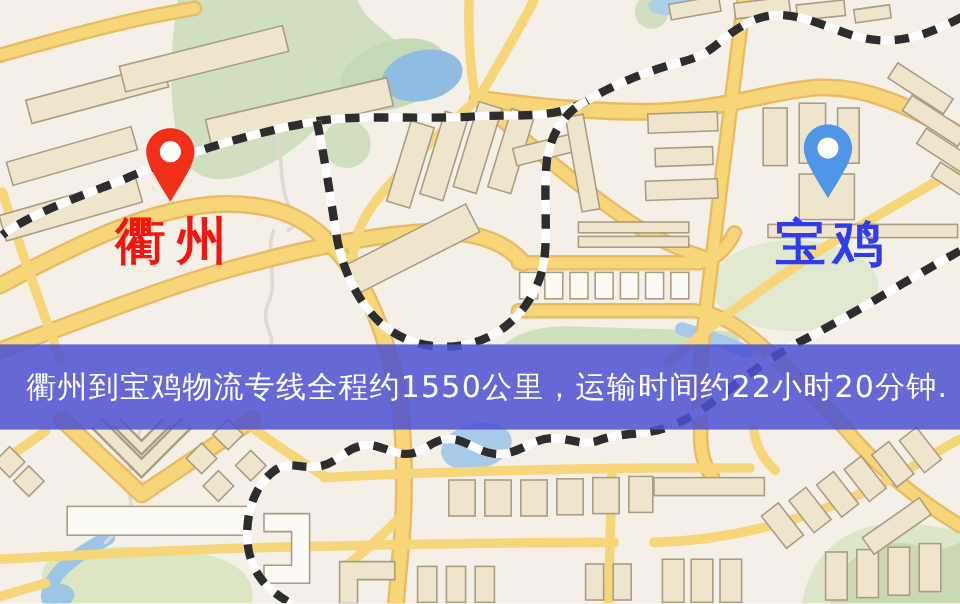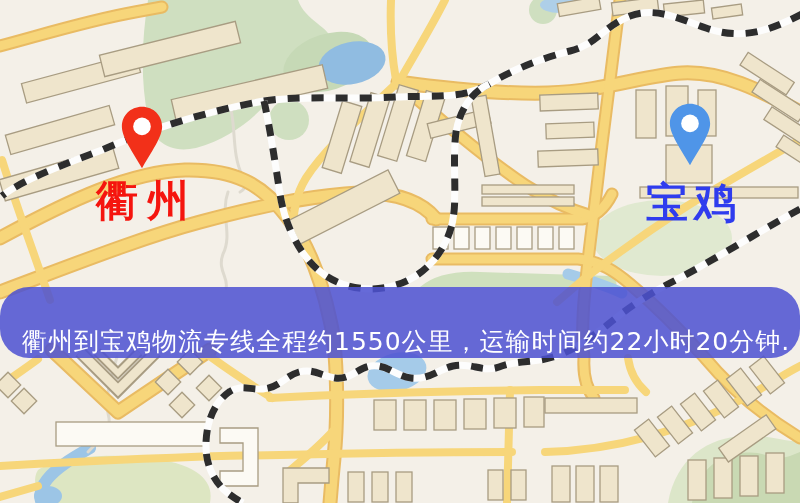--- a/index.html
+++ b/index.html
@@ -28,21 +28,21 @@
   .place-label{
     position:absolute;font-family:"DejaVu Serif","Liberation Serif",serif;
     font-weight:bold;font-size:42px;line-height:1;letter-spacing:9px;white-space:nowrap;
   }
   .label-origin{left:96px;top:180px;color:#f5150e;}
   .label-dest{left:646px;top:182px;color:#2f3cee;letter-spacing:6px;}
 
   .banner{
     position:absolute;left:0;top:287px;width:800px;height:71px;
     background:rgba(77,81,210,0.86);
-    display:flex;align-items:flex-end;box-sizing:border-box;padding-left:22px;border-radius:29px;
+    display:flex;align-items:center;box-sizing:border-box;padding-left:22px;
   }
   .banner-text{
     color:#ffffff;font-size:25px;letter-spacing:1px;white-space:nowrap;
     font-family:"DejaVu Sans","Liberation Sans",sans-serif;
   }
 </style>
 </head>
 <body>
 
 <div class="stage">

